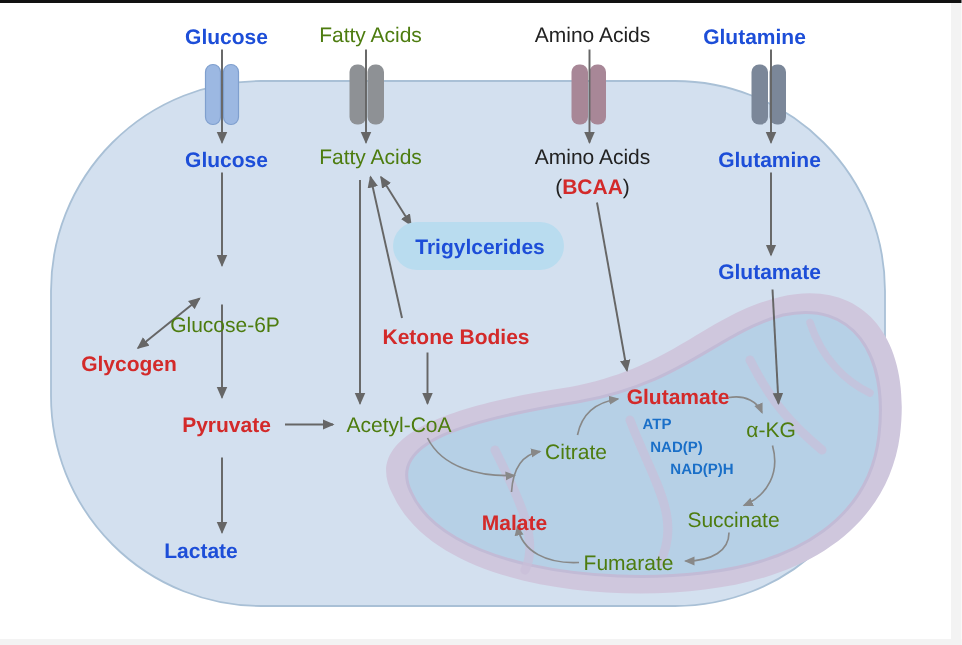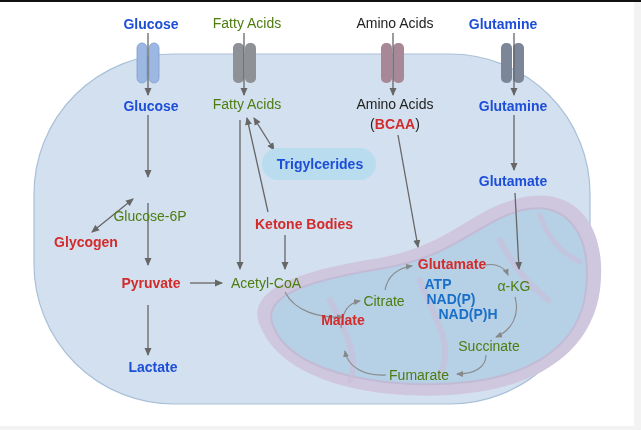--- a/index.html
+++ b/index.html
@@ -6,21 +6,21 @@
   body{width:641px;height:430px;position:relative;overflow:hidden;background:#fff;font-family:"Liberation Sans",sans-serif;}
   .topline{position:absolute;left:0;top:0;width:641px;height:2px;background:#111;}
   .rstrip{position:absolute;left:634px;top:2px;width:7px;height:428px;background:#f3f3f3;}
   .bstrip{position:absolute;left:0;top:426px;width:641px;height:4px;background:#f3f3f3;}
   svg{position:absolute;left:0;top:0;}
   .lbl{position:absolute;white-space:nowrap;transform:translate(-50%,-50%);font-size:14px;line-height:16px;}
   .gray{color:#4d7c0f;}
   .dark{color:#222;}
   .blue{color:#1d4ed8;font-weight:bold;}
   .red{color:#d32a2a;font-weight:bold;}
-  .dblue{color:#1a6fc8;font-weight:bold;font-size:14px;line-height:14px;}
+  .dblue{color:#1a6fc8;font-weight:bold;font-size:10px;line-height:14px;}
   .tri-pill{position:absolute;left:262px;top:148px;width:114px;height:32px;border-radius:16px;background:#b9dcef;}
 </style>
 </head>
 <body>
 
 <div class="topline"></div>
 <div class="rstrip"></div>
 <div class="bstrip"></div>
 
 <svg width="641" height="430" viewBox="0 0 641 430">
@@ -109,24 +109,24 @@
 <span class="lbl dark" style="left:395px;top:104px;">Amino Acids</span>
 <span class="lbl dark" style="left:395px;top:124px;"><span>(</span><span class="red">BCAA</span><span>)</span></span>
 <span class="lbl blue" style="left:513px;top:106px;">Glutamine</span>
 <span class="lbl blue" style="left:320px;top:164px;">Trigylcerides</span>
 <span class="lbl gray" style="left:150px;top:188px;margin-top:28px;">Glucose-6P</span>
 <span class="lbl blue" style="left:513px;top:181px;">Glutamate</span>
 <span class="lbl red" style="left:86px;top:242px;">Glycogen</span>
 <span class="lbl red" style="left:304px;top:224px;">Ketone Bodies</span>
 <span class="lbl red" style="left:151px;top:283px;">Pyruvate</span>
 <span class="lbl gray" style="left:266px;top:283px;">Acetyl-CoA</span>
-<span class="lbl blue" style="left:153px;top:367px;">Lactate</span>
+<span class="lbl blue" style="left:134px;top:367px;">Lactate</span>
 
 <span class="lbl red" style="left:452px;top:264px;">Glutamate</span>
 <span class="lbl gray" style="left:514px;top:286px;">α-KG</span>
 <span class="lbl gray" style="left:384px;top:301px;">Citrate</span>
-<span class="lbl red" style="left:343px;top:320px;">Malate</span>
+<span class="lbl red" style="left:343px;top:348px;">Malate</span>
 <span class="lbl gray" style="left:489px;top:346px;">Succinate</span>
 <span class="lbl gray" style="left:419px;top:375px;text-align:center;">Fumarate</span>
 
 <span class="lbl dblue" style="left:438px;top:284px;transform:translate(-50%,-50%);text-align:left;">ATP</span>
 <span class="lbl dblue" style="left:451px;top:299px;">NAD(P)</span>
 <span class="lbl dblue" style="left:468px;top:314px;">NAD(P)H</span>
 
 </body></html>

